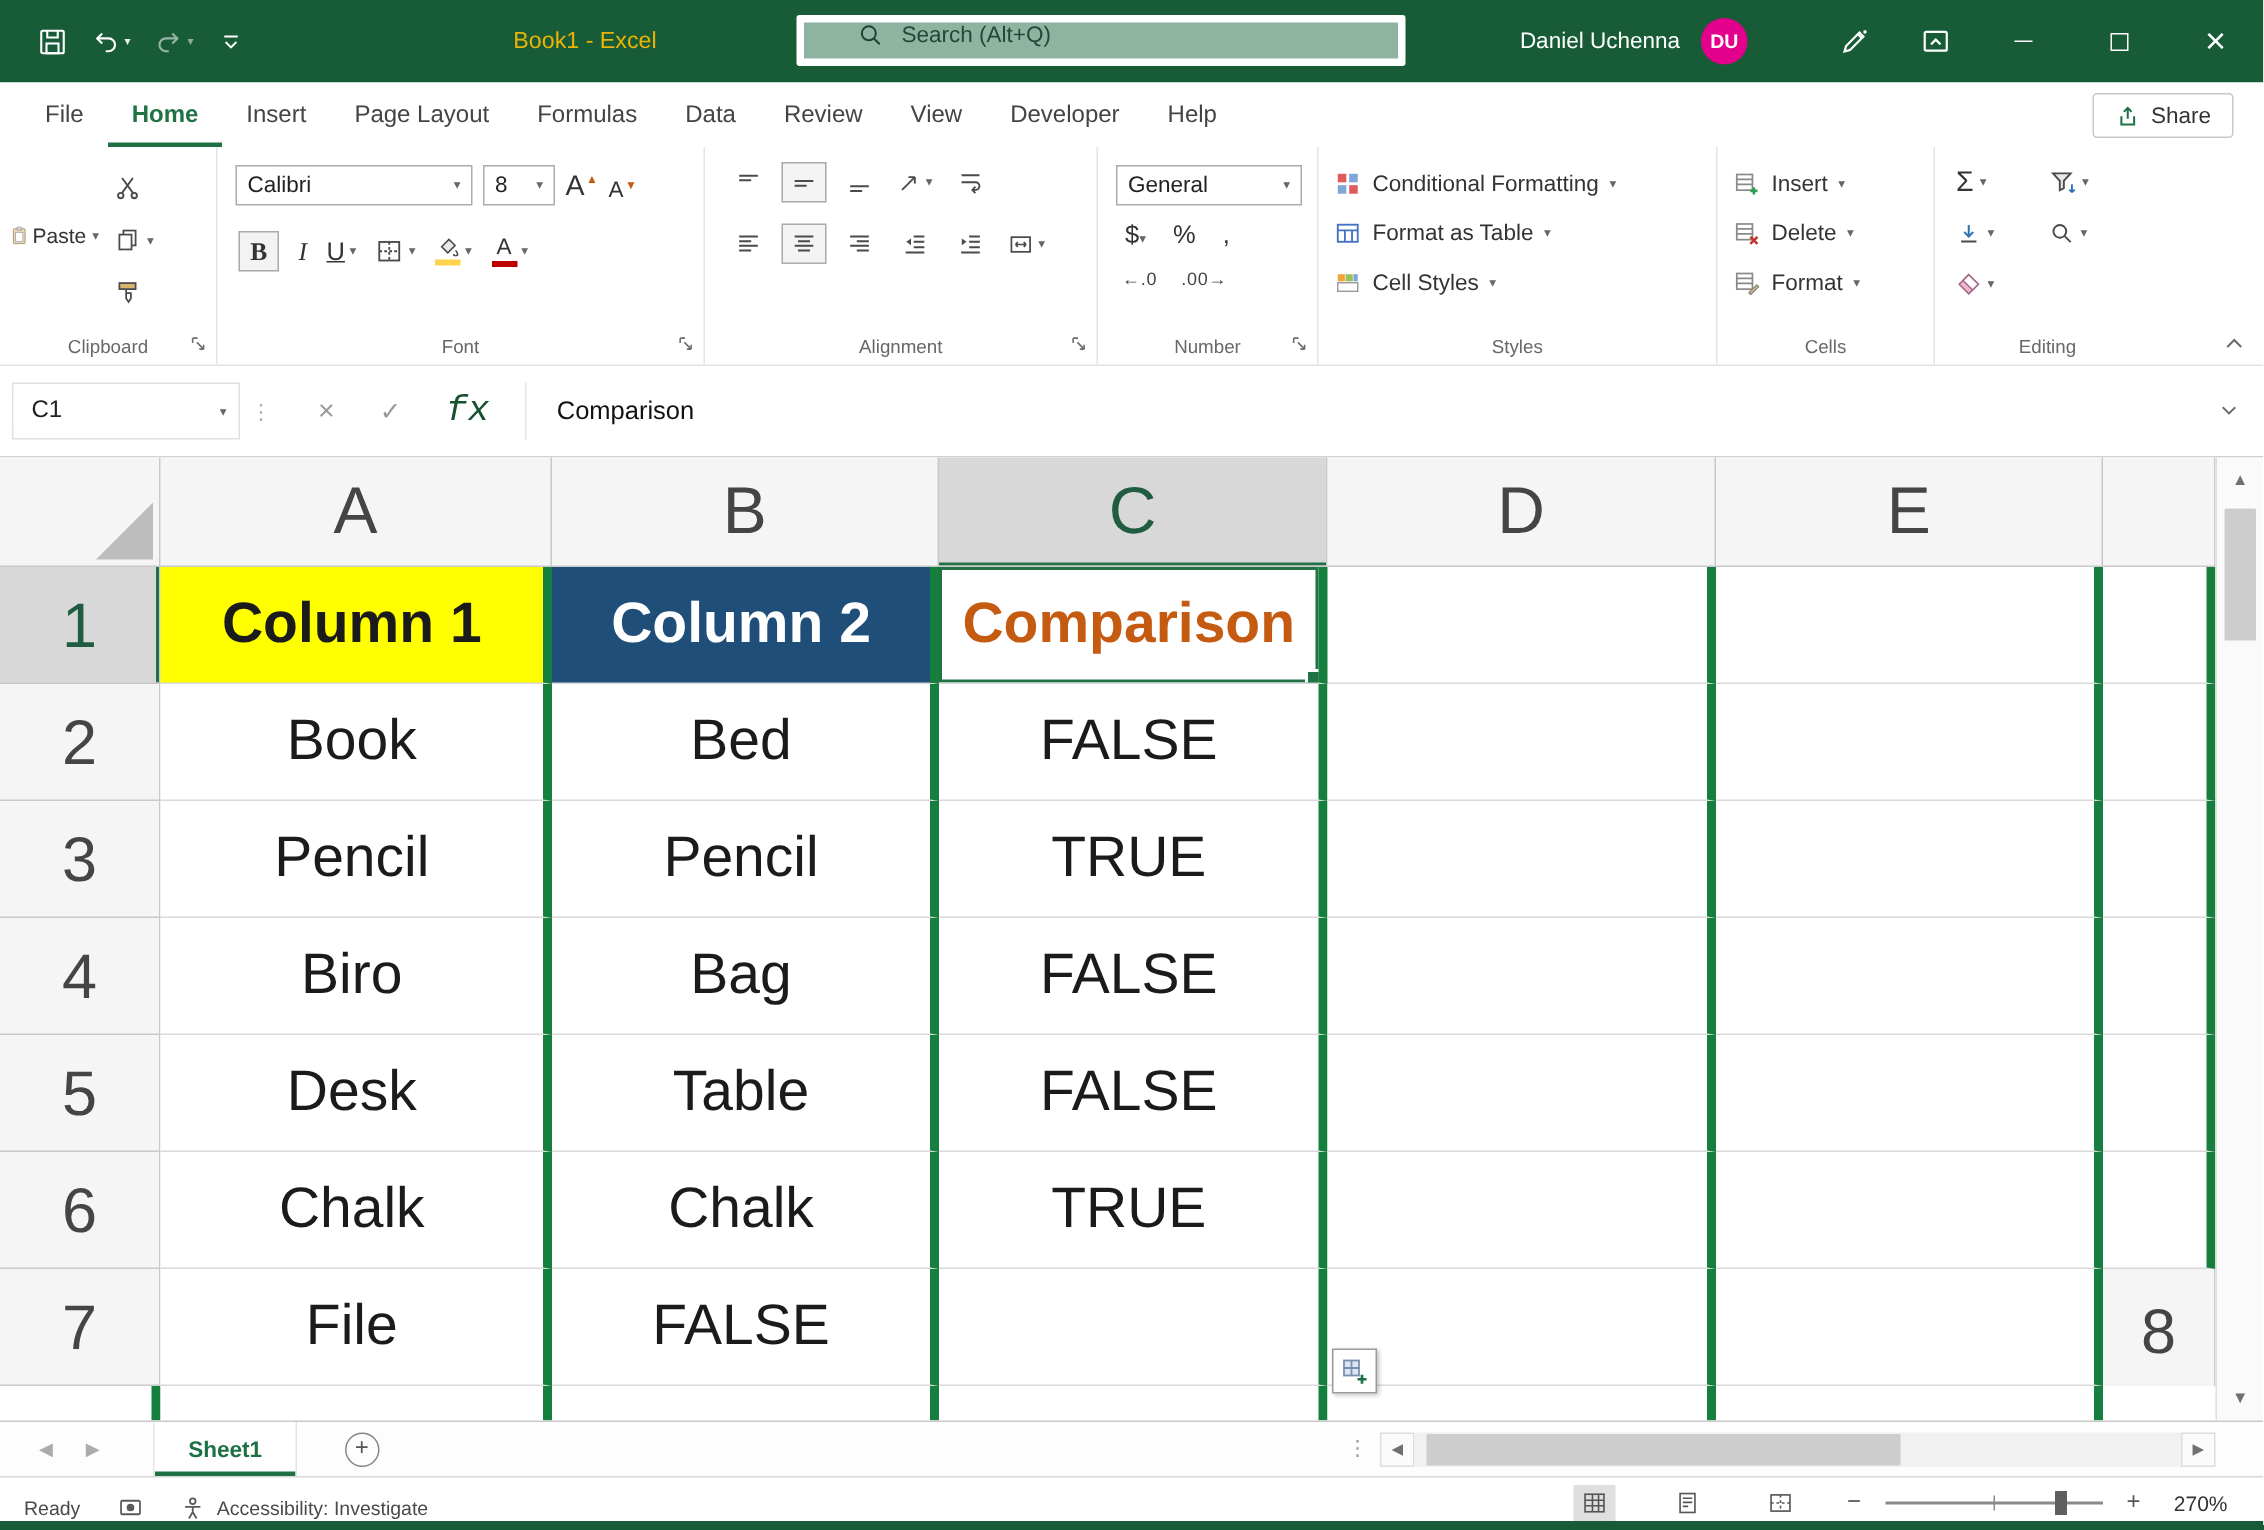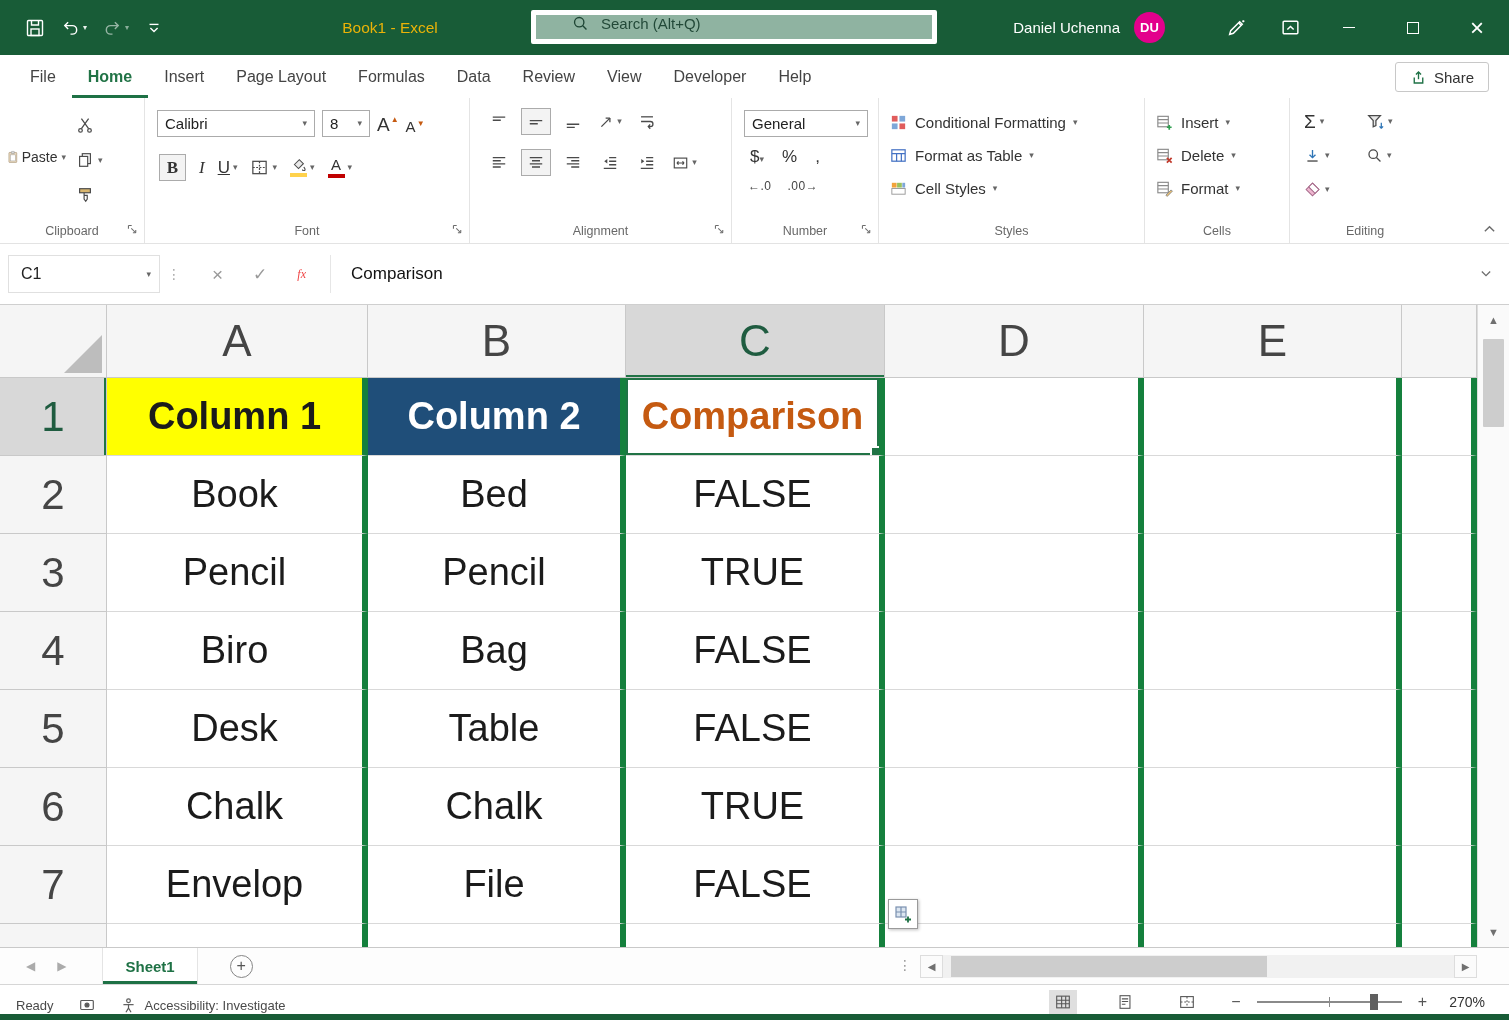--- a/index.html
+++ b/index.html
@@ -72,21 +72,21 @@
 .sigma{font-size:19px;color:#333;line-height:1}
 
 
 .fbar{position:absolute;top:243px;left:0;right:0;height:62px;background:#fff;border-top:1px solid #E3E3E3;border-bottom:1px solid #CFCFCF;display:flex;align-items:center}
 .namebox{width:152px;height:38px;margin-left:8px;border:1px solid #E0E0E0;display:flex;align-items:center;justify-content:space-between;padding-right:8px}
 .namebox input{width:100px;border:none;outline:none;padding-left:12px;font-size:16px;color:#222;font-family:inherit}
 .fgrip{width:28px;text-align:center;color:#ABABAB;font-size:14px}
 .fbtns{display:flex;align-items:center;gap:30px;padding:0 24px;height:38px;border-right:1px solid #E6E6E6}
 .fx-x{font-size:19px;color:#9a9a9a;line-height:1}
 .fx-ck{font-size:17px;color:#9a9a9a;line-height:1}
-.fx-fx{font-size:12px;color:#ef4444;font-family:Liberation Serif, serif;font-style:italic}
+.fx-fx{font-size:24px;color:#14532d;font-family:Liberation Mono, monospace;font-style:italic}
 .fcontent{flex:1;padding-left:20px;font-size:17px;color:#111}
 .fexpand{width:46px;display:flex;justify-content:center;color:#666}
 
 
 .grid{position:absolute;top:305px;left:0;width:1477px;height:642px;display:grid;grid-template-columns:107px 261px 258px 259px 259px 258px 75px;grid-template-rows:73px repeat(7,78px) 23px;background:#fff}
 .ch{background:#F5F5F5;border-right:1px solid #C9C9C9;border-bottom:1px solid #C9C9C9;display:flex;align-items:center;justify-content:center;font-size:44px;color:#454545}
 .ch.sel{background:#D8D8D8;color:#1F5C40;box-shadow:inset 0 -2px 0 var(--accent_green,#217346)}
 .corner{position:relative}
 .corner::after{content:"";position:absolute;right:4px;bottom:4px;border-left:38px solid transparent;border-bottom:38px solid #BDBDBD}
 .rh{background:#F5F5F5;border-right:1px solid #C9C9C9;border-bottom:1px solid #C9C9C9;display:flex;align-items:center;justify-content:center;font-size:42px;color:#454545}
@@ -608,21 +608,20 @@
 
     <div class="rh">6</div>
     <div class="cell">Chalk</div>
     <div class="cell">Chalk</div>
     <div class="cell">TRUE</div>
     <div class="cell"></div>
     <div class="cell"></div>
     <div class="cell"></div>
 
     <div class="rh">7</div>
-    <div class="cell">Envelop</div>
     <div class="cell">File</div>
     <div class="cell">FALSE</div>
     <div class="cell"></div>
     <div class="cell"></div>
     <div class="cell"></div>
 
     <div class="rh partial">
         <span>8</span>
       </div>
     <div class="cell p"></div>

